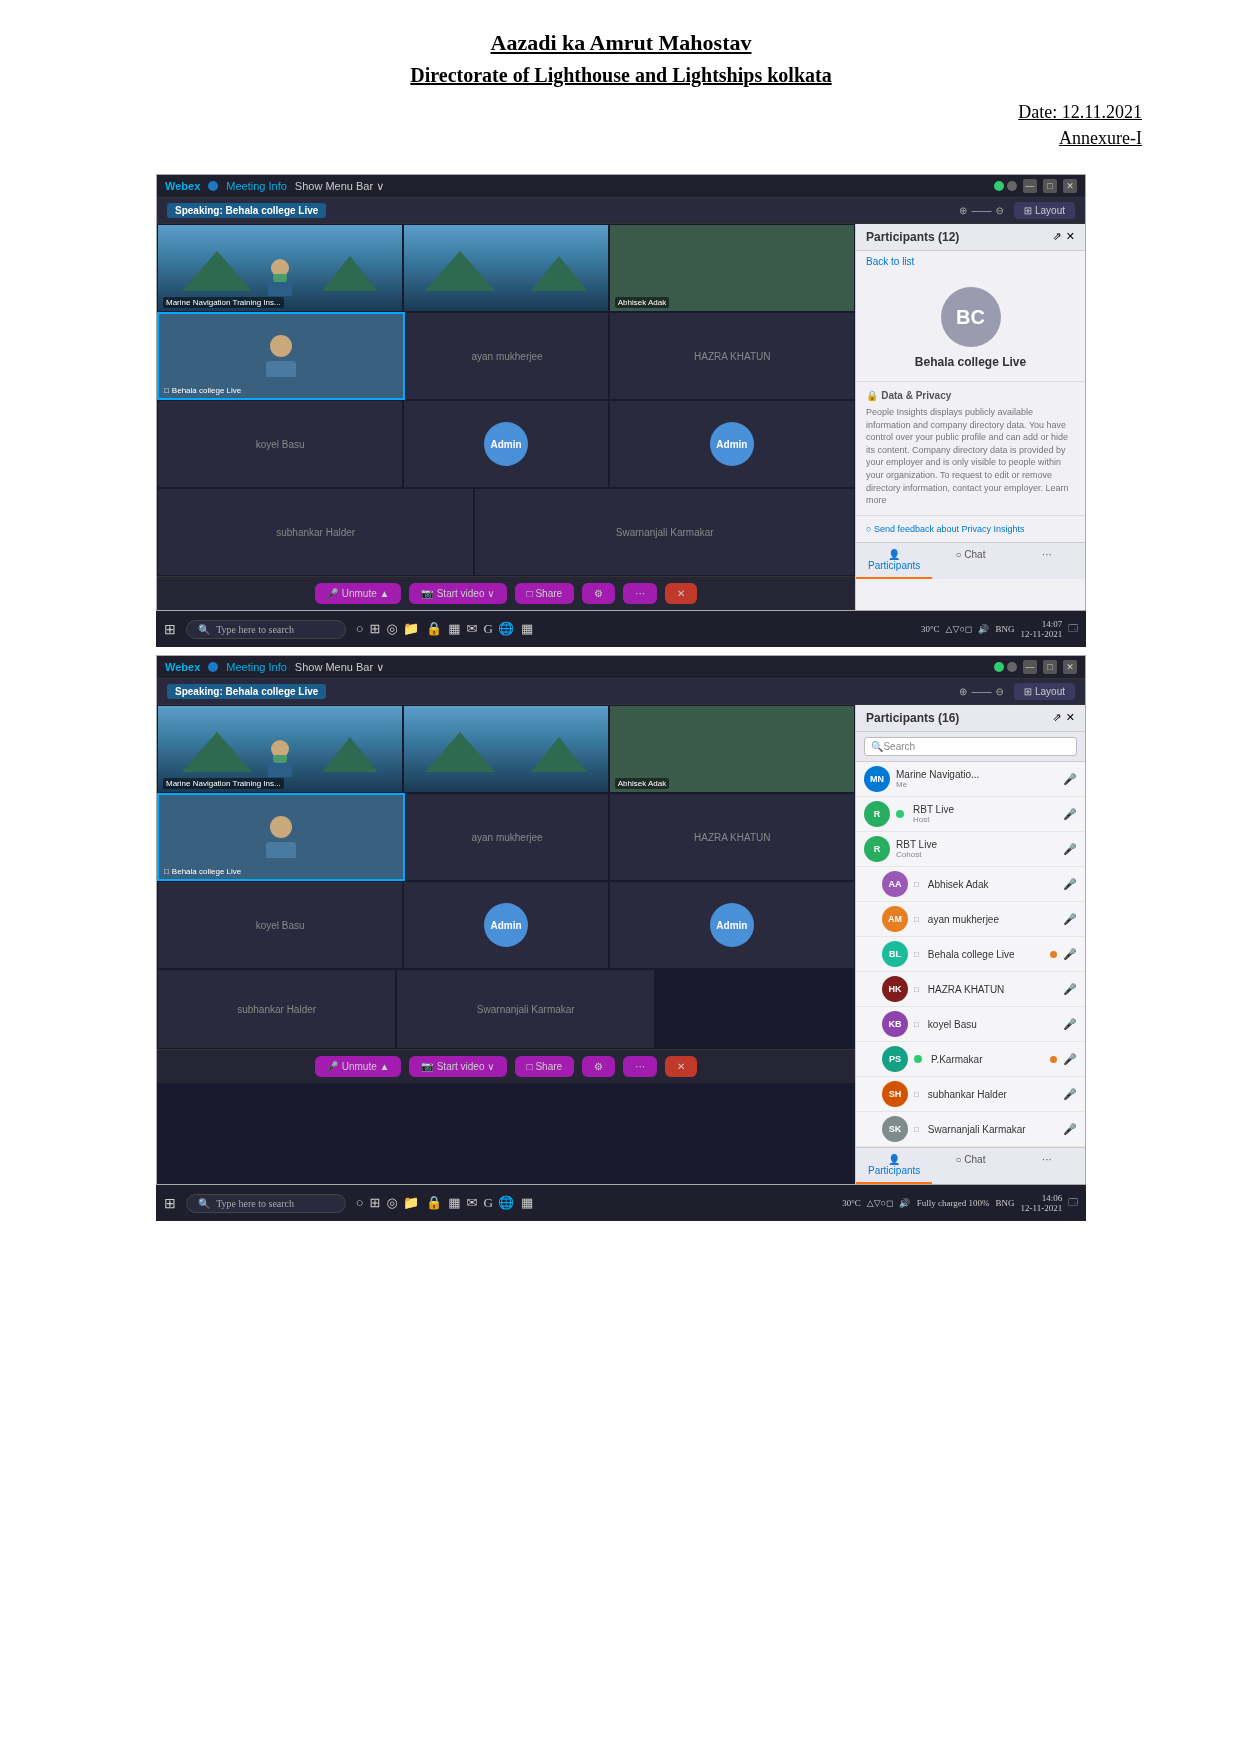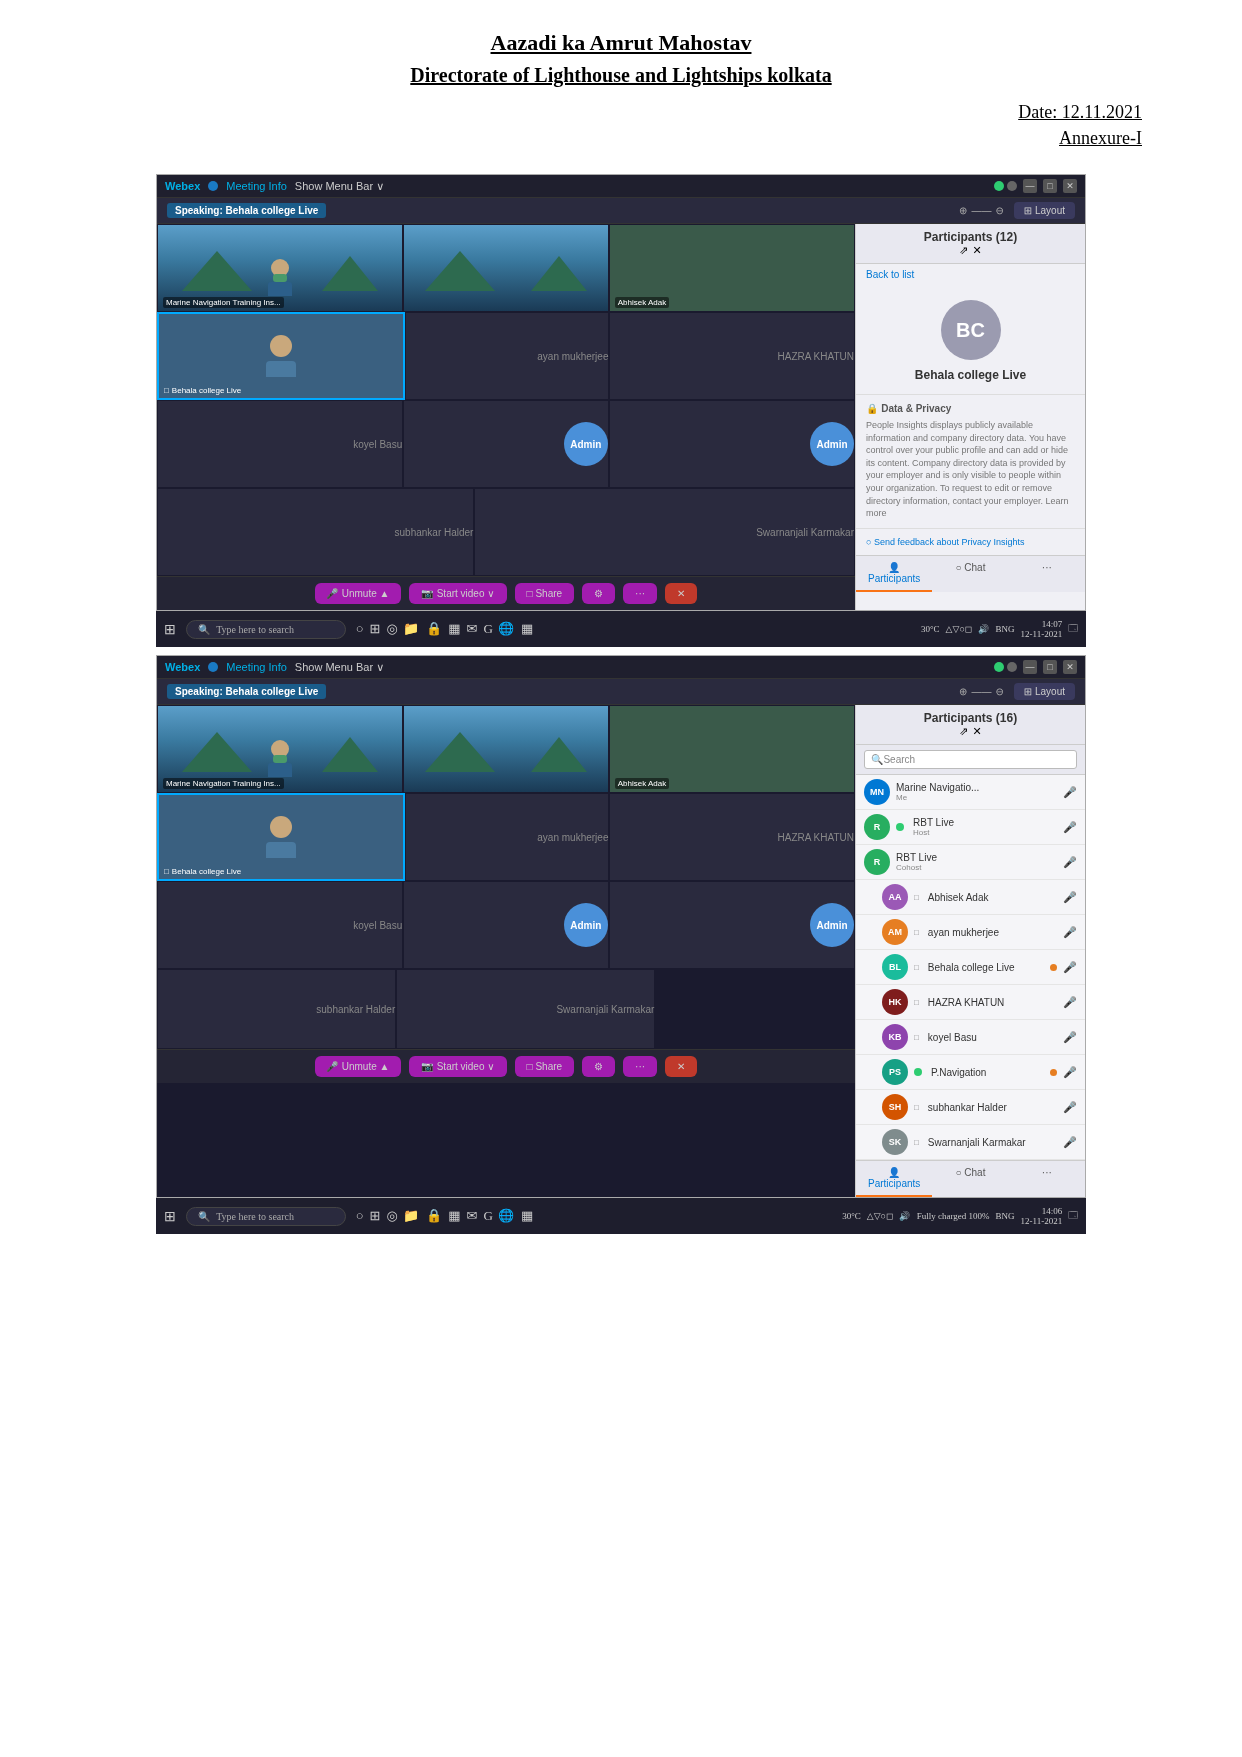--- a/index.html
+++ b/index.html
@@ -142,21 +142,21 @@
     }
     .video-row {
       display: flex;
     }
     .video-cell {
       flex: 1;
       background: #2a2a3e;
       border: 1px solid #1a1a2e;
       min-height: 80px;
       display: flex;
-      align-items: flex-end;
+      align-items: center;
       justify-content: center;
       flex-direction: column;
       position: relative;
       color: #ccc;
       font-size: 10px;
     }
     .video-cell.highlighted {
       border: 2px solid #00aaff;
     }
     .admin-avatar {
@@ -202,24 +202,23 @@
       width: 230px;
       background: #f0f0f5;
       border-left: 1px solid #ccc;
       font-family: 'Segoe UI', Arial, sans-serif;
       font-size: 11px;
     }
     .panel-header {
       background: #e8e8f0;
       padding: 6px 10px;
       display: flex;
-      align-items: center;
+      align-items: flex-start;
       justify-content: space-between;
       border-bottom: 1px solid #ccc;
-      flex-direction: column;
     }
     .panel-title {
       font-weight: bold;
       font-size: 12px;
       color: #333;
     }
     .panel-actions {
       display: flex;
       gap: 4px;
     }
@@ -895,21 +894,21 @@
           <div class="part-name">koyel Basu</div>
         </div>
         <span class="part-mic-icon">🎤</span>
       </div>
 
       <div class="participant-item">
         <div style="width:8px;height:8px;"></div>
         <div class="part-avatar" style="background:#16a085;margin-left:4px;">PS</div>
         <div style="width:8px;height:8px;border-radius:50%;background:#2ecc71;margin-right:3px;"></div>
         <div class="part-info">
-          <div class="part-name">P.Navigation</div>
+          <div class="part-name">P.Karmakar</div>
         </div>
         <div class="orange-dot"></div>
         <span class="part-mic-icon">🎤</span>
       </div>
 
       <div class="participant-item">
         <div style="width:8px;height:8px;"></div>
         <div class="part-avatar" style="background:#d35400;margin-left:4px;">SH</div>
         <span style="margin-right:3px;font-size:8px;color:#888;">□</span>
         <div class="part-info">

